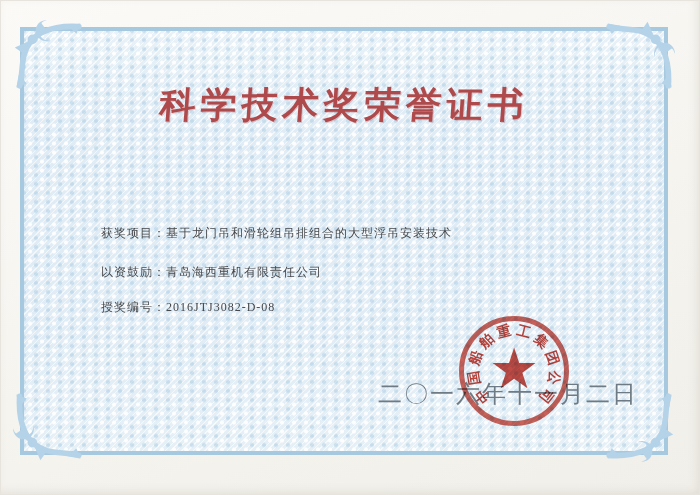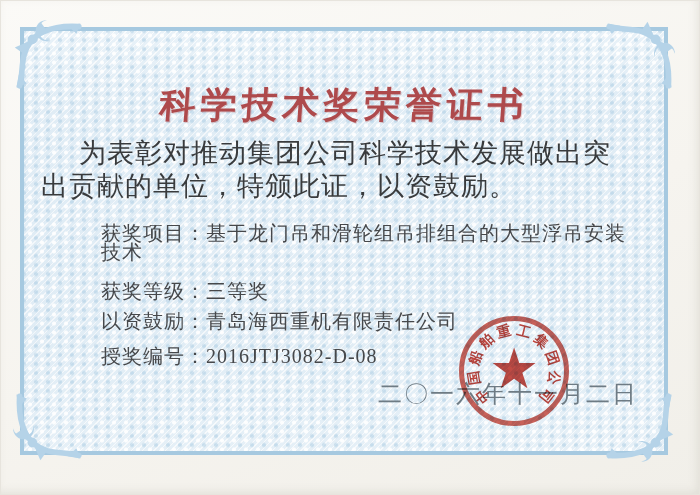--- a/index.html
+++ b/index.html
@@ -49,21 +49,21 @@
     position:absolute;left:17px;right:26px;top:106px;
     font-size:27px;line-height:33px;
     color:#393b3d;
     text-indent:38px;
     letter-spacing:1px;
     margin:0;
   }
   .fields{
     position:absolute;left:77px;top:193px;right:20px;
   }
-  .field-row{font-size:20px;line-height:19px;color:#46484b;letter-spacing:1px;}
+  .field-row{font-size:12px;line-height:19px;color:#46484b;letter-spacing:1px;}
   .row-1{margin-bottom:20px;}
   .row-2{margin-bottom:11px;}
   .row-3{margin-bottom:16px;}
   .date{
     position:absolute;right:26px;top:347px;
     font-size:24px;color:#6e7b84;letter-spacing:2px;z-index:1;
   }
   .seal{
     position:absolute;left:435px;top:285px;width:110px;height:110px;
     border:5px solid rgba(188,54,44,.78);
@@ -142,28 +142,24 @@
         <path d="M6 38 l16 -7 -2 17 z"></path>
         <path d="M38 6 l-7 16 17 -2 z"></path>
         <path d="M88 8 l-16 3 11 10 z"></path>
         <path d="M8 88 l3 -16 10 11 z"></path>
         <circle cx="28" cy="28" r="6"></circle>
       </g>
     </svg>
 
     <h1 class="title">科学技术奖荣誉证书</h1>
 
-    <p class="body-text">为表彰对推动集团公司科学技术发展做出突出贡献的单位，特颁此证，以资鼓励。</p>
 
     <div class="fields">
       <div class="field-row row-1">
         <span>获奖项目：</span><span>基于龙门吊和滑轮组吊排组合的大型浮吊安装技术</span>
-      </div>
-      <div class="field-row row-2">
-        <span>获奖等级：</span><span>三等奖</span>
       </div>
       <div class="field-row row-3">
         <span>以资鼓励：</span><span>青岛海西重机有限责任公司</span>
       </div>
       <div class="field-row row-4">
         <span>授奖编号：</span><span>2016JTJ3082-D-08</span>
       </div>
     </div>
 
     <div class="date">二〇一六年十一月二日</div>

